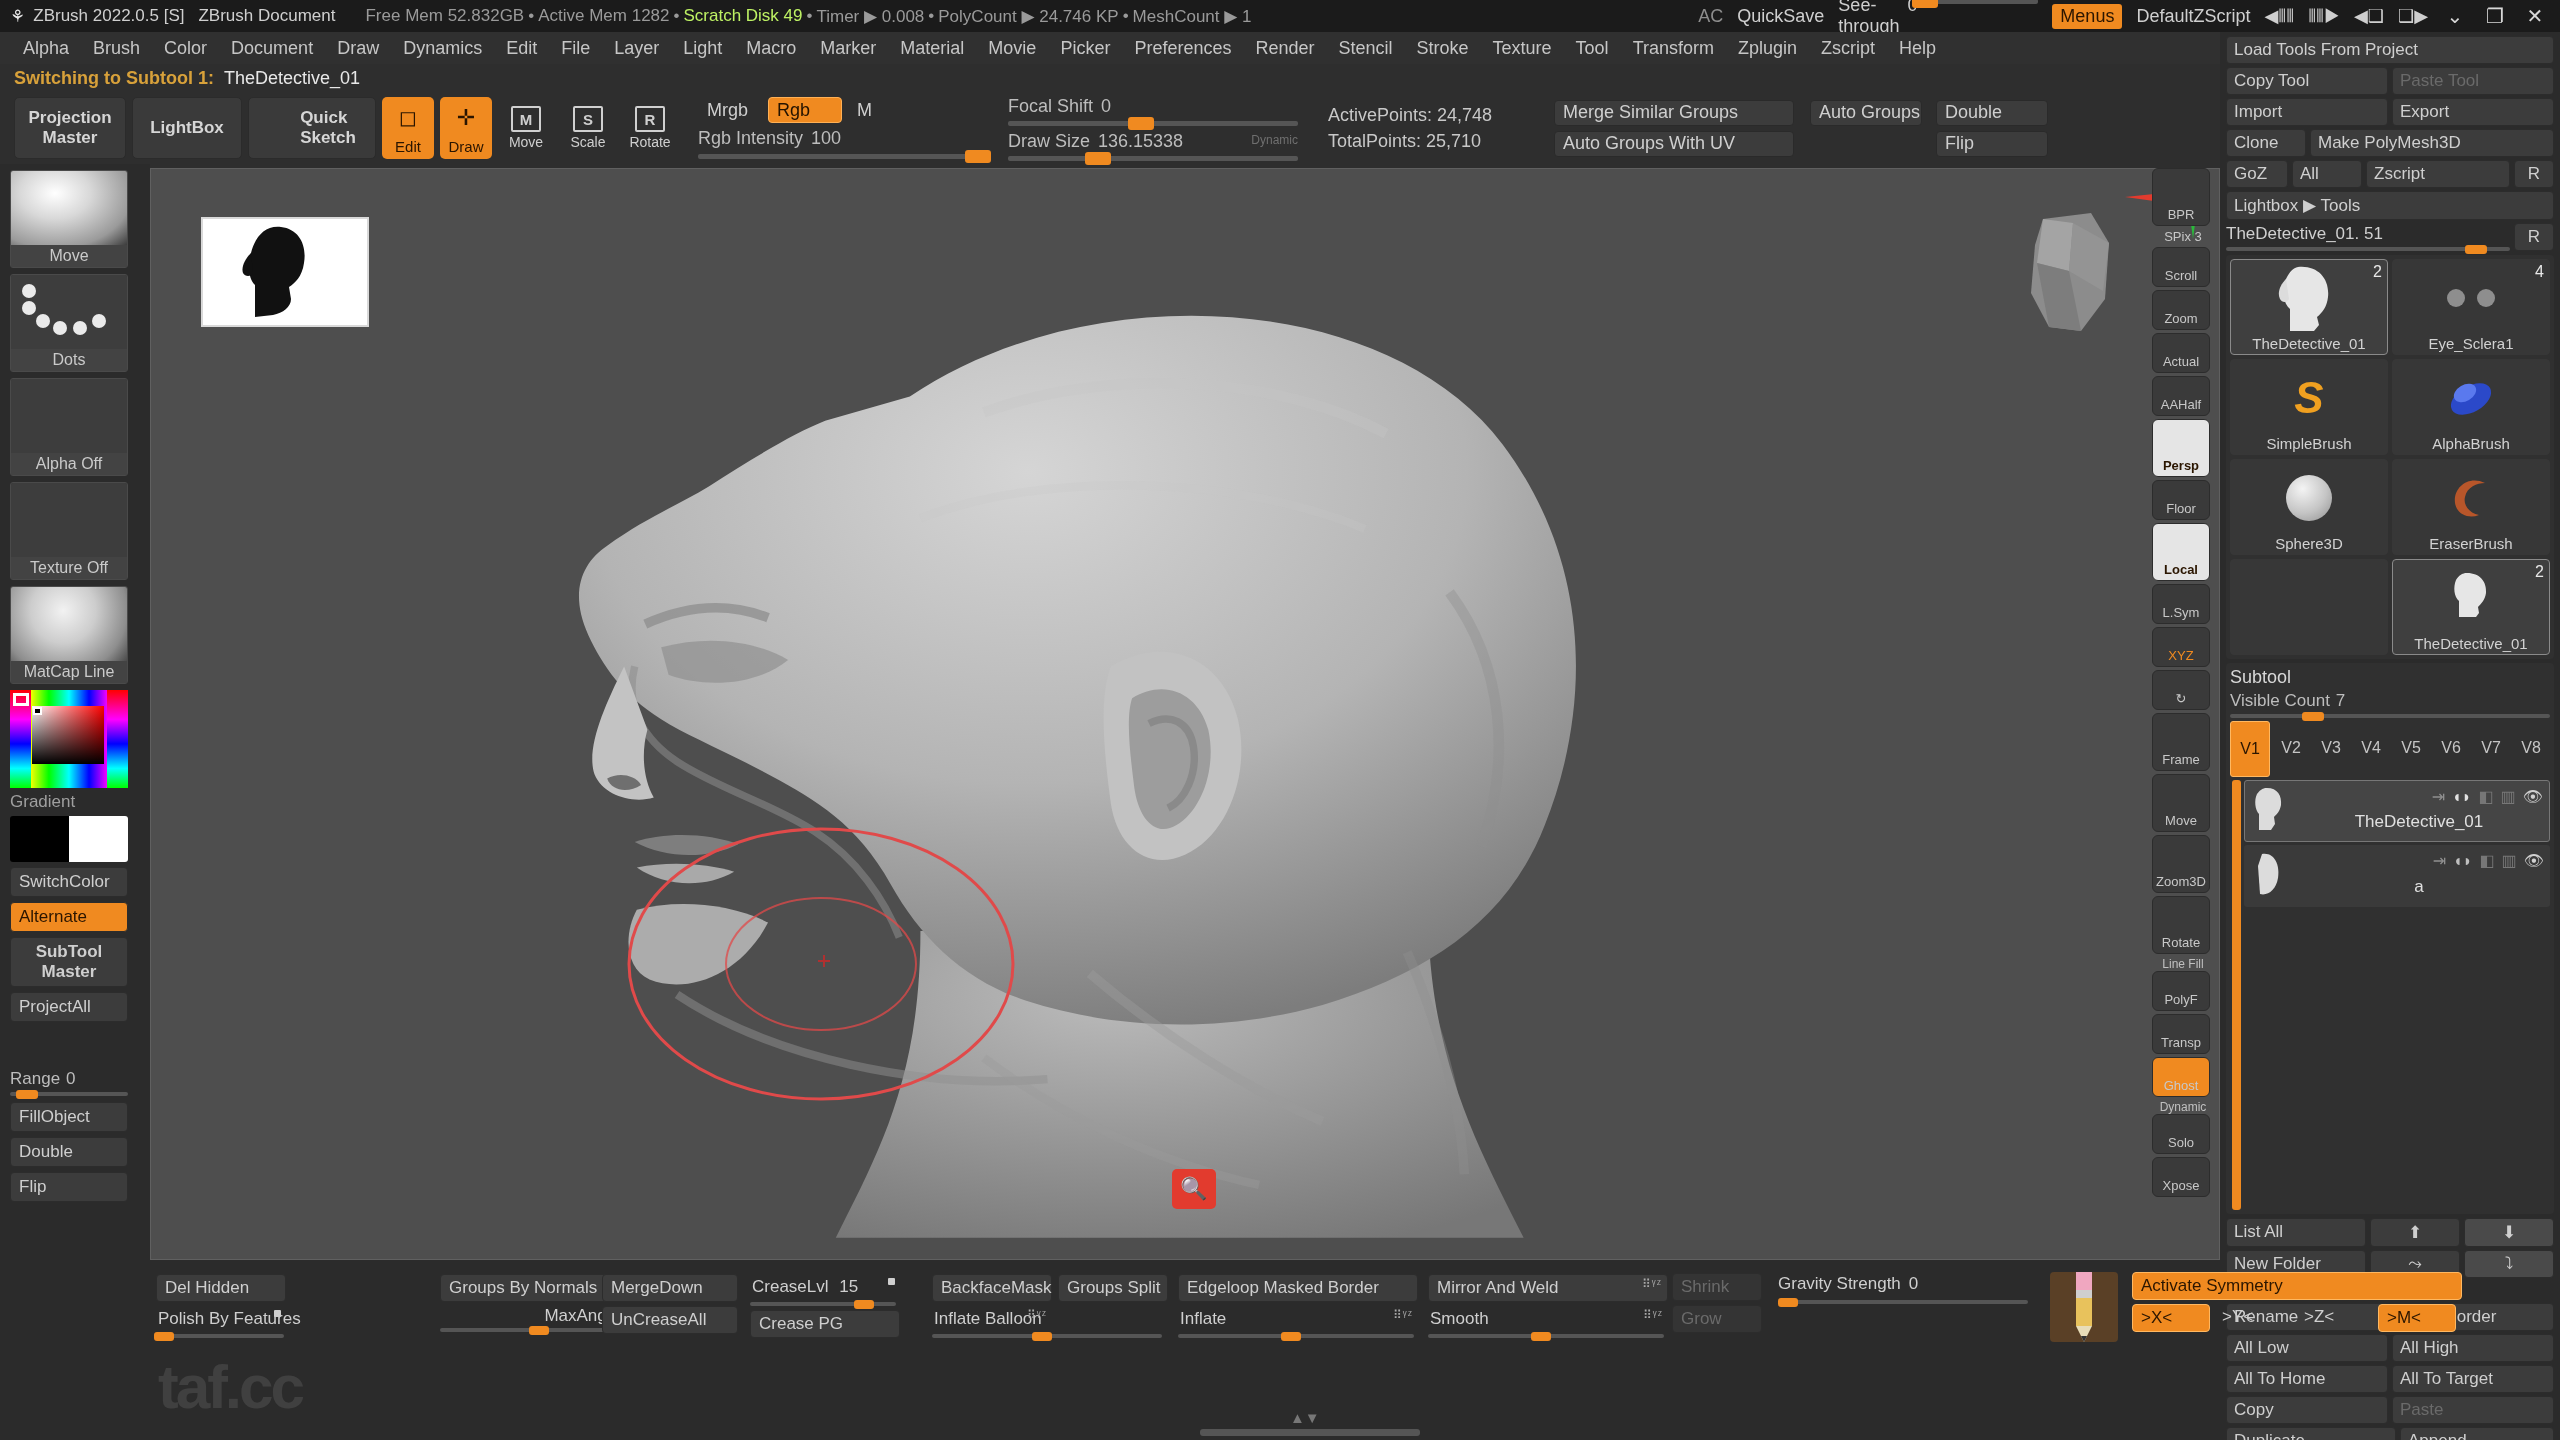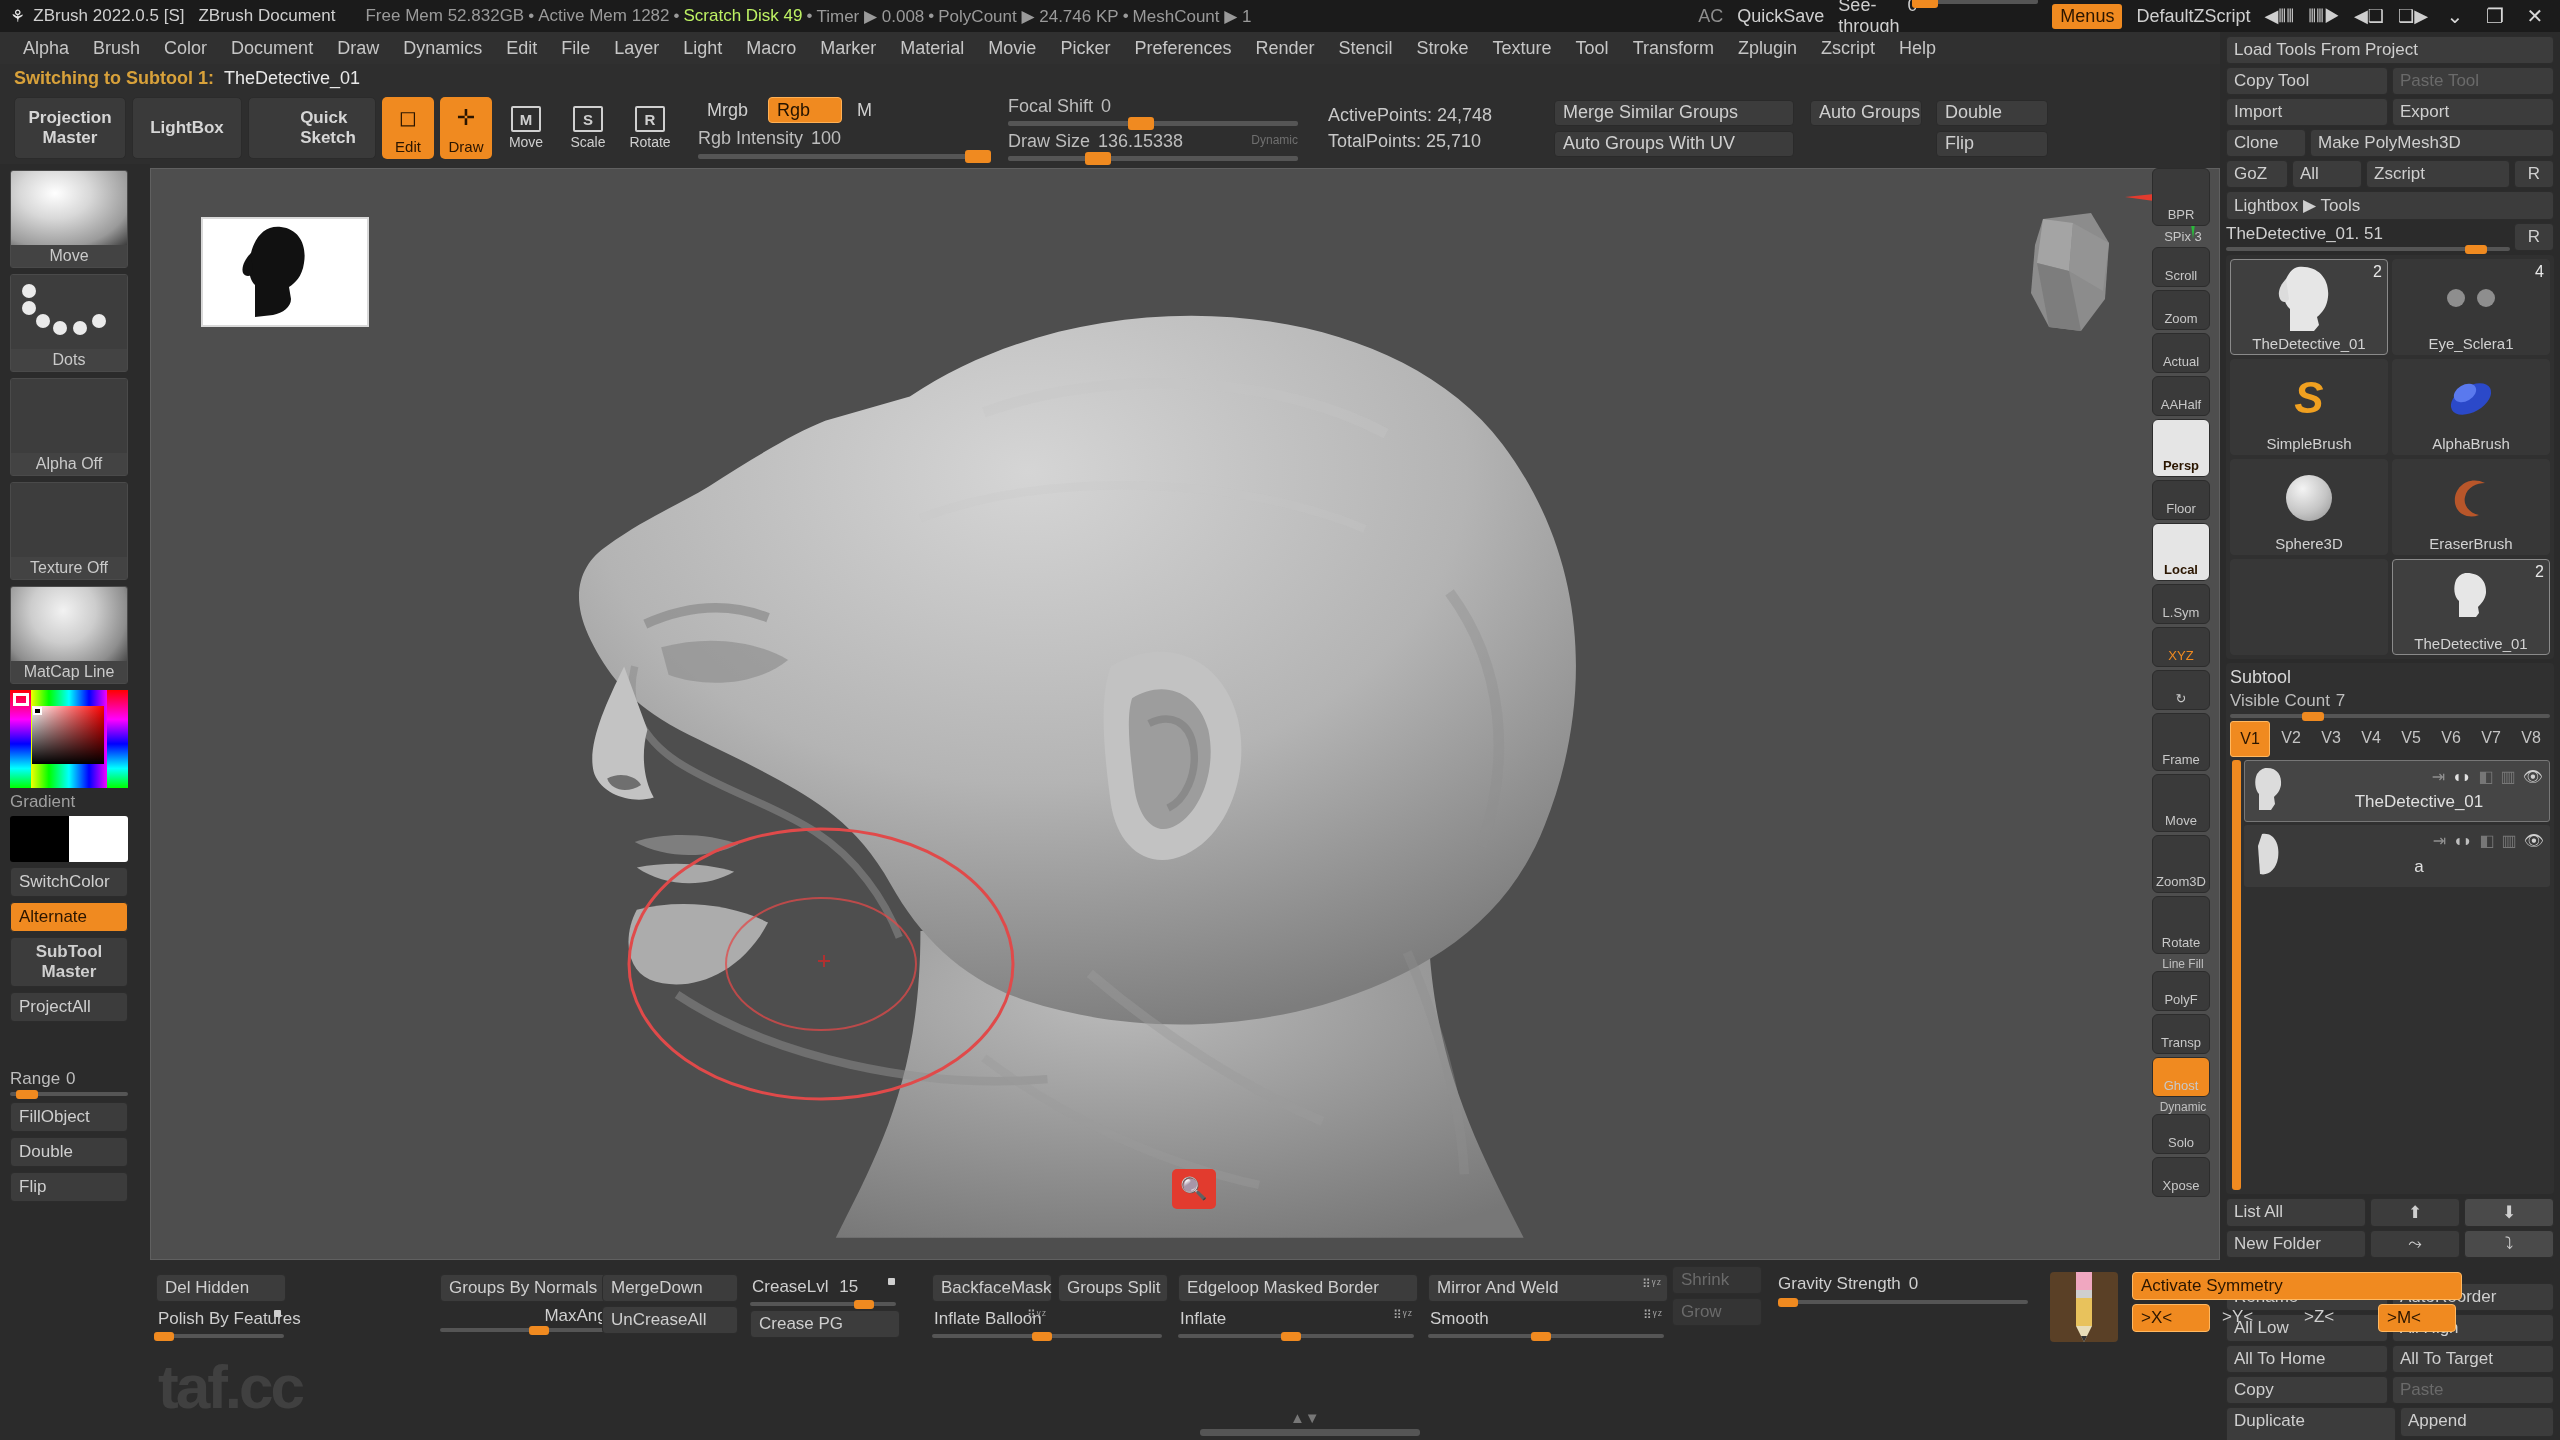--- a/index.html
+++ b/index.html
@@ -91,21 +91,21 @@
   .rp-btn.nar { flex:0 0 40px; text-align:center; padding:3px 0; }
   .section { background:#303030; border-radius:4px; padding:4px; margin-top:4px; }
   .toolgrid { display:grid; grid-template-columns:1fr 1fr; gap:4px; }
   .tool-cell { background:#373737; border-radius:4px; height:96px; position:relative;
      display:flex; flex-direction:column; align-items:center; justify-content:flex-end;
      font-size:15px; color:#d2d2d2; padding-bottom:2px; border:1px solid #373737;}
   .tool-cell.sel { border:1px solid #8a8a8a; background:#3f3f3f;}
   .tool-cell .num { position:absolute; right:5px; top:3px; font-size:16px; color:#e8e8e8; }
   .tool-cell .ti { flex:1; display:flex; align-items:center; justify-content:center; width:100%;}
   .vtabs { display:flex; gap:2px; margin:3px 0; }
-  .vtab { flex:1; text-align:center; font-size:16px; color:#c5c5c5; padding:8px 0; border-radius:3px;}
+  .vtab { flex:1; text-align:center; font-size:16px; color:#c5c5c5; padding:18px 0; border-radius:3px;}
   .vtab.on { background:#f08a20; color:#2b1600; border:1px solid #ffb861;}
   .subrow { position:relative; height:62px; background:#3a3a3a; border-radius:3px; margin-bottom:3px;
      display:flex; align-items:center; padding-left:44px; }
   .subrow.sel { background:#454545; border:1px solid #777; }
   .subrow .thumb { position:absolute; left:4px; top:3px; width:40px; height:56px; }
   .subrow .nm { flex:1; text-align:center; font-size:17px; color:#e0e0e0; margin-top:22px;}
   .subrow .icons { position:absolute; right:6px; top:6px; display:flex; gap:7px; align-items:center; }
 
   
   #bottom { position:absolute; left:150px; right:340px; bottom:0; height:180px; background:#2b2b2b; }
@@ -798,21 +798,21 @@
         <div class="bbtn" style="background:transparent;border:none;padding-left:2px;position:relative">
           <span>Smooth</span>
           <span class="xyz">⠿ᵞᶻ</span>
         </div>
         <div class="slider" style="width:236px;margin-top:2px;height:4px">
             <i style="left:48%;width:20px;height:9px;top:-2px"></i>
           </div>
       </div>
     </div>
 
-    <div class="bgrp" style="left:1522px;top:6px;width:90px">
+    <div class="bgrp" style="left:1522px;top:13px;width:90px">
       <div class="bbtn dim">Shrink</div>
       <div class="bbtn dim">Grow</div>
     </div>
 
     <div class="bgrp" style="left:1628px;top:14px;width:260px">
       <div class="bslider">
         <div style="display:flex;gap:8px;font-size:17px;color:#cfcfcf">
           <span>Gravity Strength</span>
           <span>0</span>
         </div>

